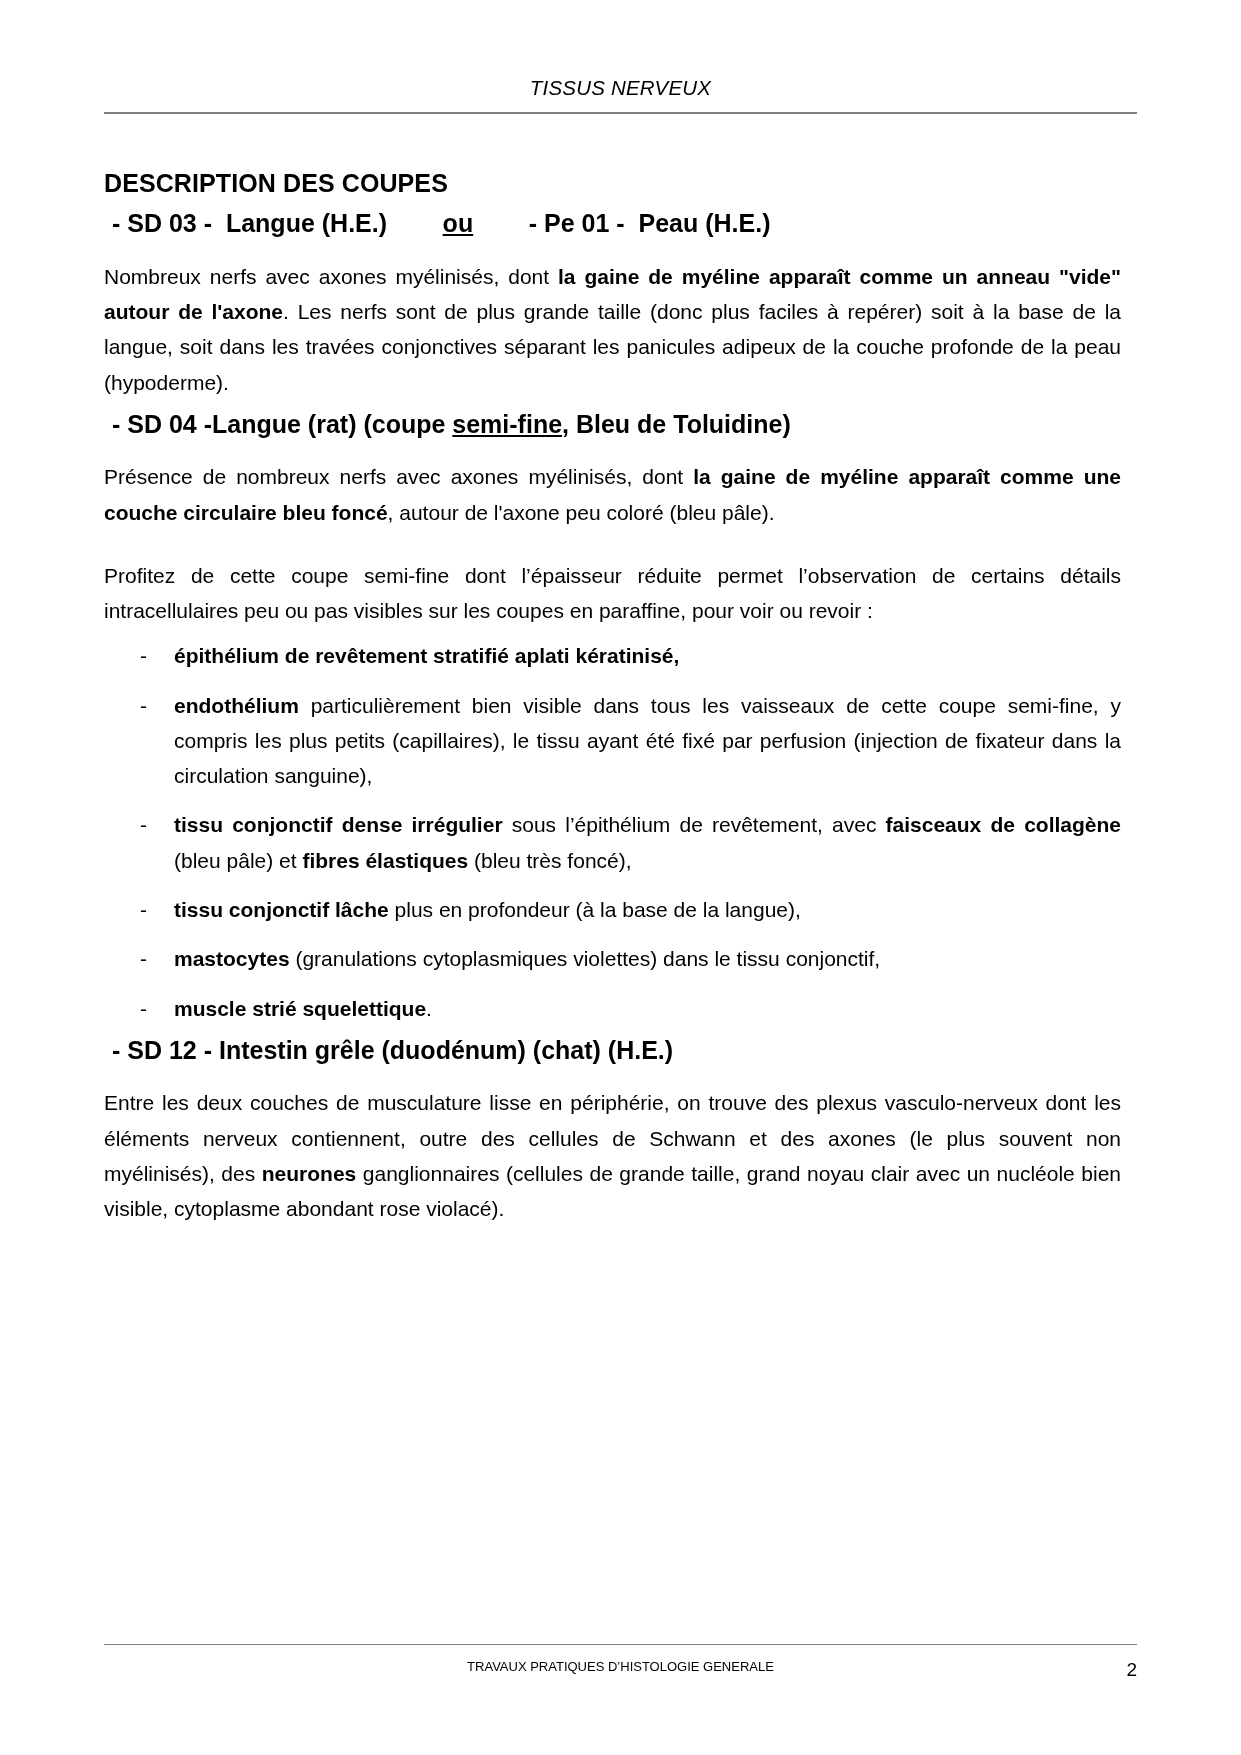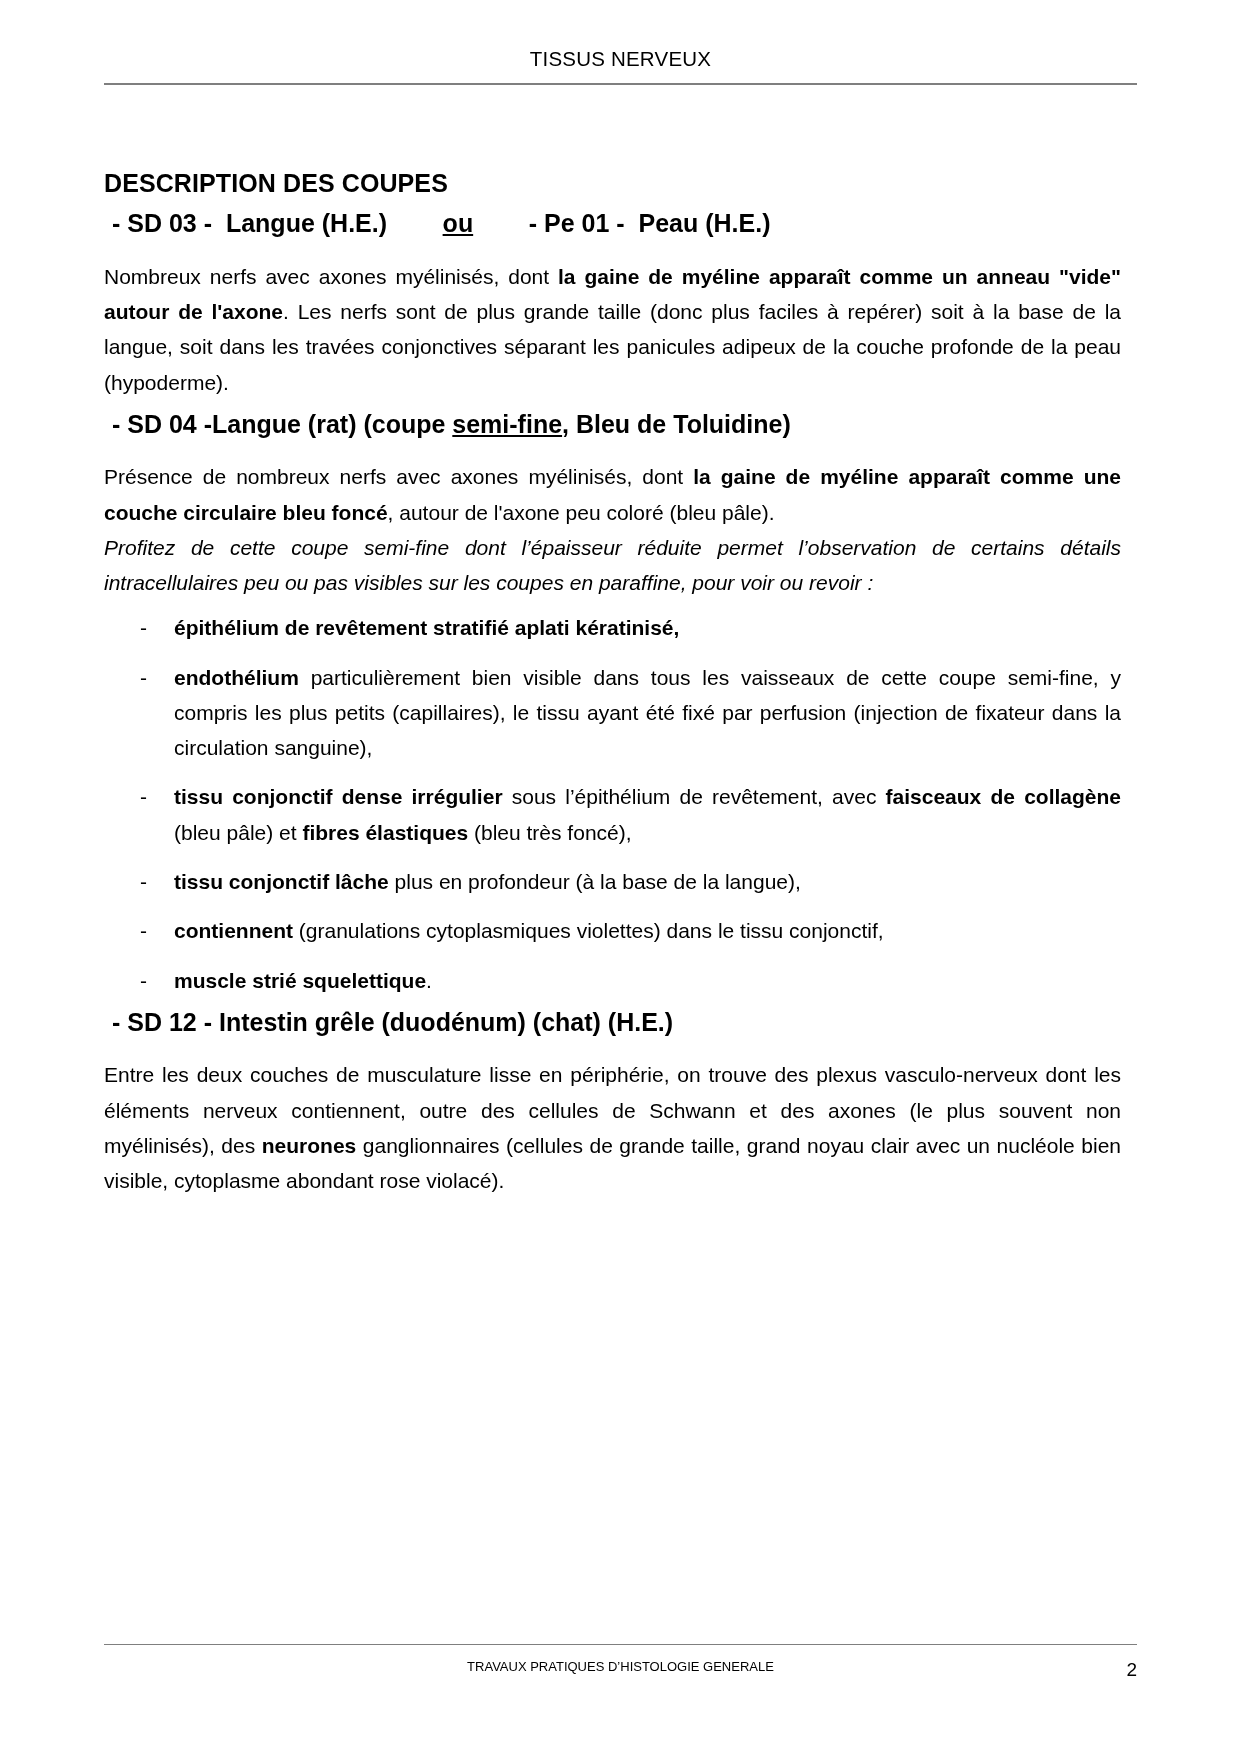--- a/index.html
+++ b/index.html
@@ -24,23 +24,24 @@
   .content {
     position: absolute;
     left: 104px;
     right: 104px;
     top: 0;
     bottom: 0;
   }
   
   .page-header {
     position: absolute;
-    top: 47px;
+    top: 76px;
     left: 0;
     right: 0;
+    font-style: italic;
   }
   .header-title {
     text-align: center;
     font-size: 20.5px;
     letter-spacing: 0.2px;
     line-height: 1.2;
     color: #000;
   }
   .header-rule {
     margin-top: 11px;
@@ -103,21 +104,21 @@
   .sec-sd12 { margin-top: 96px; }
 
   p.para {
     font-size: 21px;
     line-height: 1.68;
     text-align: justify;
     margin: 19px 0 0 0;
     -webkit-hyphens: none;
     hyphens: none;
   }
-  p.para.tight { margin-top: 0; font-style: italic; }
+  p.para.tight { margin-top: 28px; }
   b, strong { font-weight: bold; }
   u { text-decoration: underline; }
 
   ul.dash-list {
     list-style: none;
     margin: 10px 0 0 0;
     padding: 0;
   }
   ul.dash-list > li {
     position: relative;
@@ -170,21 +171,21 @@
           <li>
             <span class="dash">-</span><b>endothélium</b><span> particulièrement bien visible dans tous les vaisseaux de cette coupe semi-fine, y compris les plus petits (capillaires), le tissu ayant été fixé par perfusion (injection de fixateur dans la circulation sanguine),</span><b></b><span></span><b></b><span></span>
           </li>
           <li>
             <span class="dash">-</span><b>tissu conjonctif dense irrégulier</b><span> sous l’épithélium de revêtement, avec </span><b>faisceaux de collagène</b><span> (bleu pâle) et </span><b>fibres élastiques</b><span> (bleu très foncé),</span>
           </li>
           <li>
             <span class="dash">-</span><b>tissu conjonctif lâche</b><span> plus en profondeur (à la base de la langue),</span><b></b><span></span><b></b><span></span>
           </li>
           <li>
-            <span class="dash">-</span><b>contiennent</b><span> (granulations cytoplasmiques violettes) dans le tissu conjonctif,</span><b></b><span></span><b></b><span></span>
+            <span class="dash">-</span><b>mastocytes</b><span> (granulations cytoplasmiques violettes) dans le tissu conjonctif,</span><b></b><span></span><b></b><span></span>
           </li>
           <li>
             <span class="dash">-</span><b>muscle strié squelettique</b><span>.</span><b></b><span></span><b></b><span></span>
           </li>
         </ul>
       </div>
 
       <div>
         <h2 class="section-title sec-sd12">- SD 12 - Intestin grêle (duodénum) (chat) (H.E.)</h2>
 

